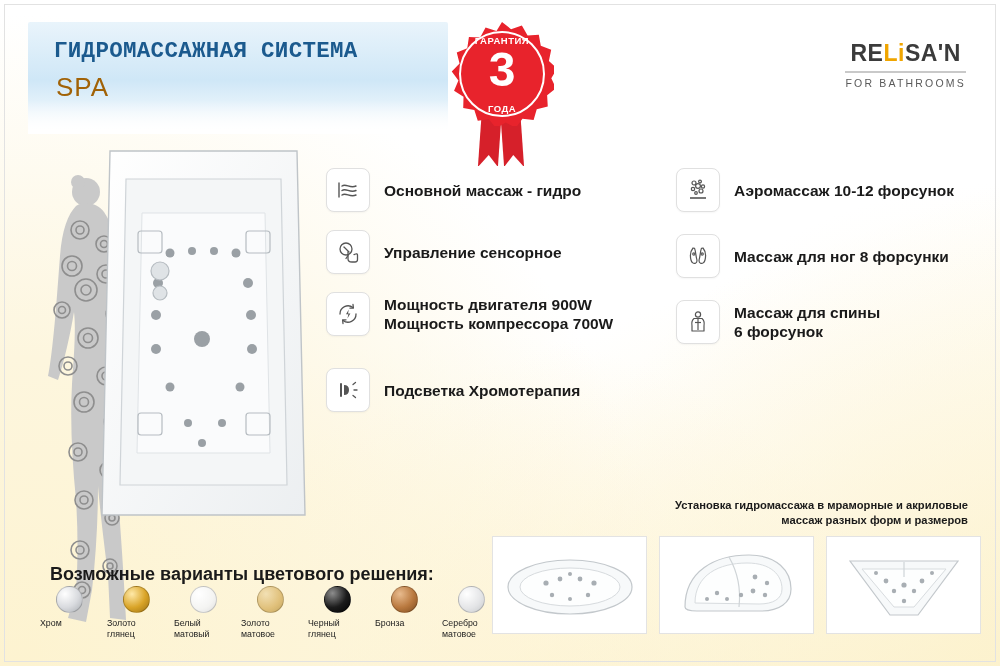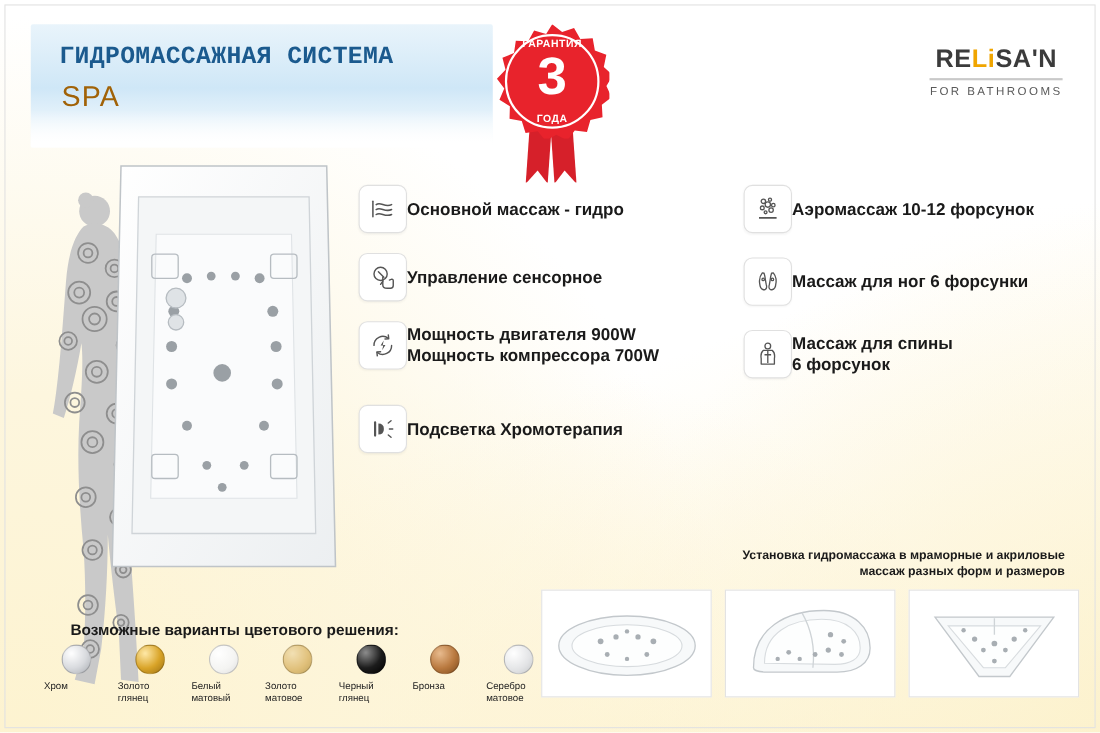--- a/index.html
+++ b/index.html
@@ -116,39 +116,39 @@
 
   
   .silhouette { position: absolute; left: 28px; top: 170px; width: 120px; height: 460px; }
 
   
   .tub { position: absolute; left: 96px; top: 143px; width: 215px; height: 390px; }
 
   
   .feat {
     position: absolute;
-    display: flex; align-items: center;  padding-left: 16px;
+    display: flex; align-items: center; gap: 14px; padding-left: 16px;
   }
   .feat-icon {
     width: 44px; height: 44px;
     border: 1px solid #e0e0e0; border-radius: 8px;
     background: #fff;
     display: flex; align-items: center; justify-content: center;
     flex: 0 0 auto;
     box-shadow: 0 1px 2px rgba(0,0,0,0.04);
   }
   .feat-text {
     font-size: 15.5px; font-weight: bold; color: #1a1a1a; line-height: 19px;
   }
   .feat-text span { display: block; }
 
   
   .colors-title {
     position: absolute; left: 50px; top: 564px;
-    font-size: 14px; font-weight: bold; color: #1a1a1a; margin-left: 14px;
+    font-size: 18px; font-weight: bold; color: #1a1a1a;
   }
   .swatches { position: absolute; left: 40px; top: 586px; display: flex; gap: 9px; }
   .sw { width: 58px; text-align: left; }
   .sw-dot {
     width: 27px; height: 27px; border-radius: 50%; margin: 0 auto 5px;
     border: 1px solid rgba(0,0,0,0.18);
   }
   .sw-label { font-size: 8.8px; color: #222; line-height: 10.5px; }
 
   
@@ -405,21 +405,21 @@
   <div class="feat" style="left:660px; top:234px;">
     <div class="feat-icon">
       <svg width="26" height="26" viewBox="0 0 26 26" fill="none" stroke="#555" stroke-width="1.2" stroke-linejoin="round">
         <path d="M8 5 C5.5 8 5 13 6 17 C6.6 19.6 8.6 21 10.5 20.2 C12 19.6 12.2 17.6 11.6 15.6 C11 13.4 10.6 8 9.6 5.4 Z"></path>
         <path d="M18 5 C20.5 8 21 13 20 17 C19.4 19.6 17.4 21 15.5 20.2 C14 19.6 13.8 17.6 14.4 15.6 C15 13.4 15.4 8 16.4 5.4 Z"></path>
         <circle cx="8.8" cy="11" r="1.1"></circle>
         <circle cx="17.2" cy="11" r="1.1"></circle>
       </svg>
     </div>
     <div class="feat-text">
-      <span>Массаж для ног 6 форсунки</span>
+      <span>Массаж для ног 8 форсунки</span>
     </div>
   </div>
 
   <div class="feat" style="left:660px; top:300px;">
     <div class="feat-icon">
       <svg width="26" height="26" viewBox="0 0 26 26" fill="none" stroke="#555" stroke-width="1.2" stroke-linejoin="round">
         <circle cx="13" cy="5.5" r="2.6"></circle>
         <path d="M9 9.5 C7 11 6.5 14 7 17 L7 22 L19 22 L19 17 C19.5 14 19 11 17 9.5 Z"></path>
         <path d="M13 10 L13 21"></path>
         <path d="M10 13.5 L16 13.5"></path>

